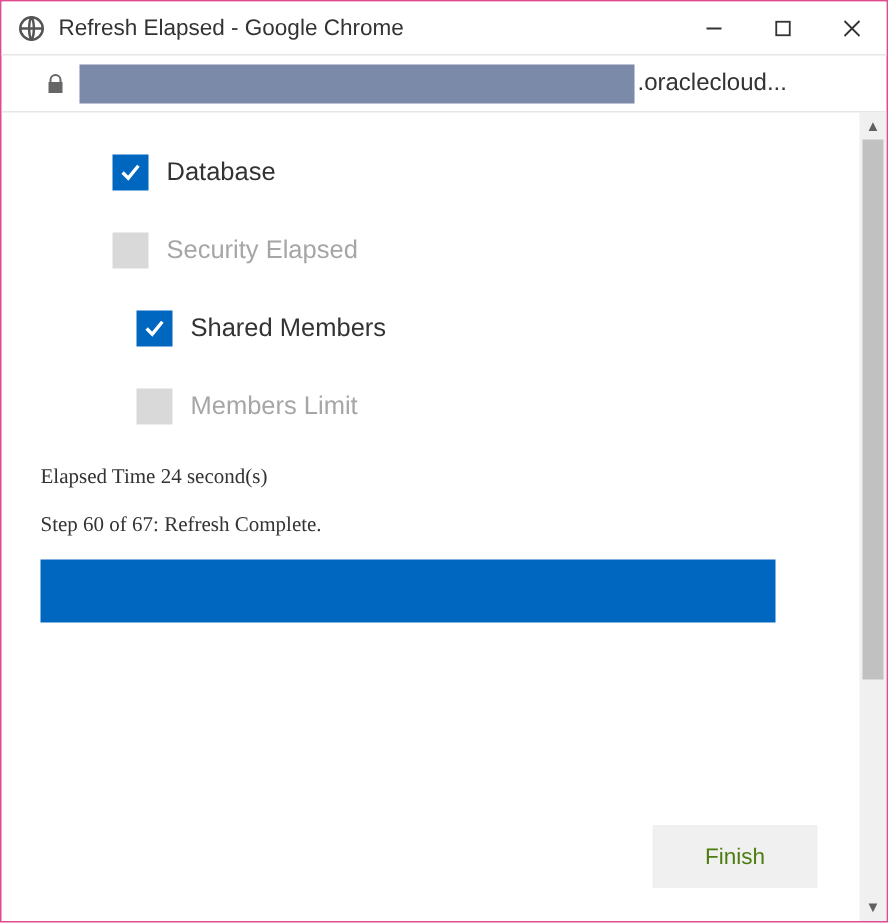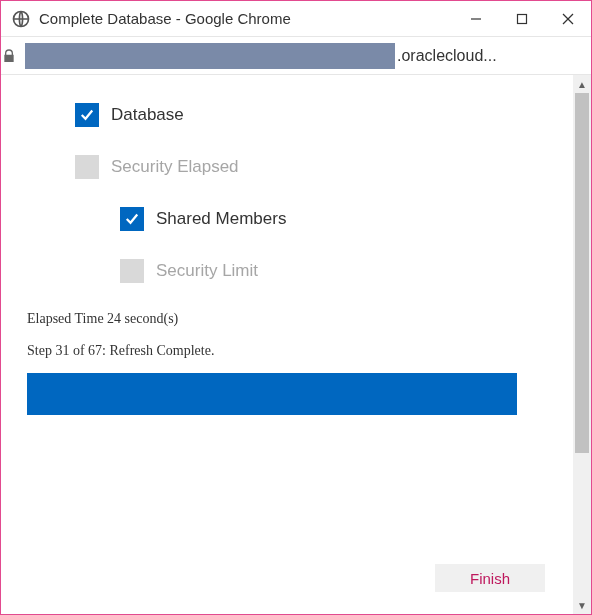--- a/index.html
+++ b/index.html
@@ -32,21 +32,21 @@
     .win-btn {
       width: 46px; height: 36px;
       display: flex; align-items: center; justify-content: center;
       font-size: 14px;
       color: #333;
     }
     .addressbar {
       height: 38px;
       display: flex;
       align-items: center;
-      padding: 0 0;
+      padding: 0 28px;
       border-bottom: 1px solid #e6e6e6;
     }
     .lock-icon {
       width: 16px; height: 16px;
       margin-right: 8px;
     }
     .url-redact {
       flex: 0 0 auto;
       width: 370px;
       height: 26px;
@@ -89,21 +89,21 @@
       top: 18px;
       height: 360px;
       background: #c1c1c1;
     }
     .checkbox-row {
       display: flex;
       align-items: center;
       margin-bottom: 28px;
       padding-left: 48px;
     }
-    .checkbox-row.indent { margin-left: 45px; }
+    .checkbox-row.indent { margin-left: 16px; }
     .cb {
       width: 24px; height: 24px;
       margin-right: 12px;
       display: flex; align-items: center; justify-content: center;
       flex-shrink: 0;
     }
     .cb.checked { background: #0067c0; }
     .cb.unchecked { background: #d9d9d9; }
     .cb svg { width: 18px; height: 18px; }
     .label-enabled { color: #333; font-size: 17px; }
@@ -121,39 +121,39 @@
       background: #0067c0;
       margin-top: 8px;
     }
     .footer {
       position: absolute;
       bottom: 22px;
       right: 46px;
     }
     .finish-btn {
       width: 110px;
-      height: 28px;
+      height: 42px;
       background: #f0f0f0;
       border: none;
       font-size: 15px;
-      color: #be185d;
+      color: #4d7c0f;
       font-family: inherit;
     }
   </style>
 </head>
 <body>
 
 <div class="titlebar">
   <span class="title-icon">
     <svg viewBox="0 0 24 24" fill="none" stroke="#555" stroke-width="2">
       <circle cx="12" cy="12" r="9"></circle>
       <path d="M3 12h18M12 3c2.5 3 2.5 15 0 18M12 3c-2.5 3-2.5 15 0 18"></path>
     </svg>
   </span>
-  <span class="title-text">Complete Database - Google Chrome</span>
+  <span class="title-text">Refresh Elapsed - Google Chrome</span>
   <div class="win-btn">
     <svg width="12" height="12">
         <line x1="1" y1="6" x2="11" y2="6" stroke="#333" stroke-width="1.2"></line>
       </svg>
   </div>
   <div class="win-btn">
     <svg width="12" height="12">
         <rect x="1.5" y="1.5" width="9" height="9" fill="none" stroke="#333" stroke-width="1.2"></rect>
       </svg>
   </div>
@@ -197,25 +197,25 @@
       <span class="cb checked">
         <svg viewBox="0 0 24 24">
             <path d="M5 12l5 5 9-11" stroke="#fff" stroke-width="3" fill="none"></path>
           </svg>
       </span>
       <span class="label-enabled">Shared Members</span>
     </div>
 
     <div class="checkbox-row indent">
       <span class="cb unchecked"></span>
-      <span class="label-disabled">Security Limit</span>
+      <span class="label-disabled">Members Limit</span>
     </div>
 
     <div class="status-line">Elapsed Time 24 second(s)</div>
-    <div class="status-line">Step 31 of 67: Refresh Complete.</div>
+    <div class="status-line">Step 60 of 67: Refresh Complete.</div>
 
     <div class="progress-bar"></div>
 
     <div class="footer">
       <button class="finish-btn">Finish</button>
     </div>
 
   </div>
 
   <div class="scrollbar">

